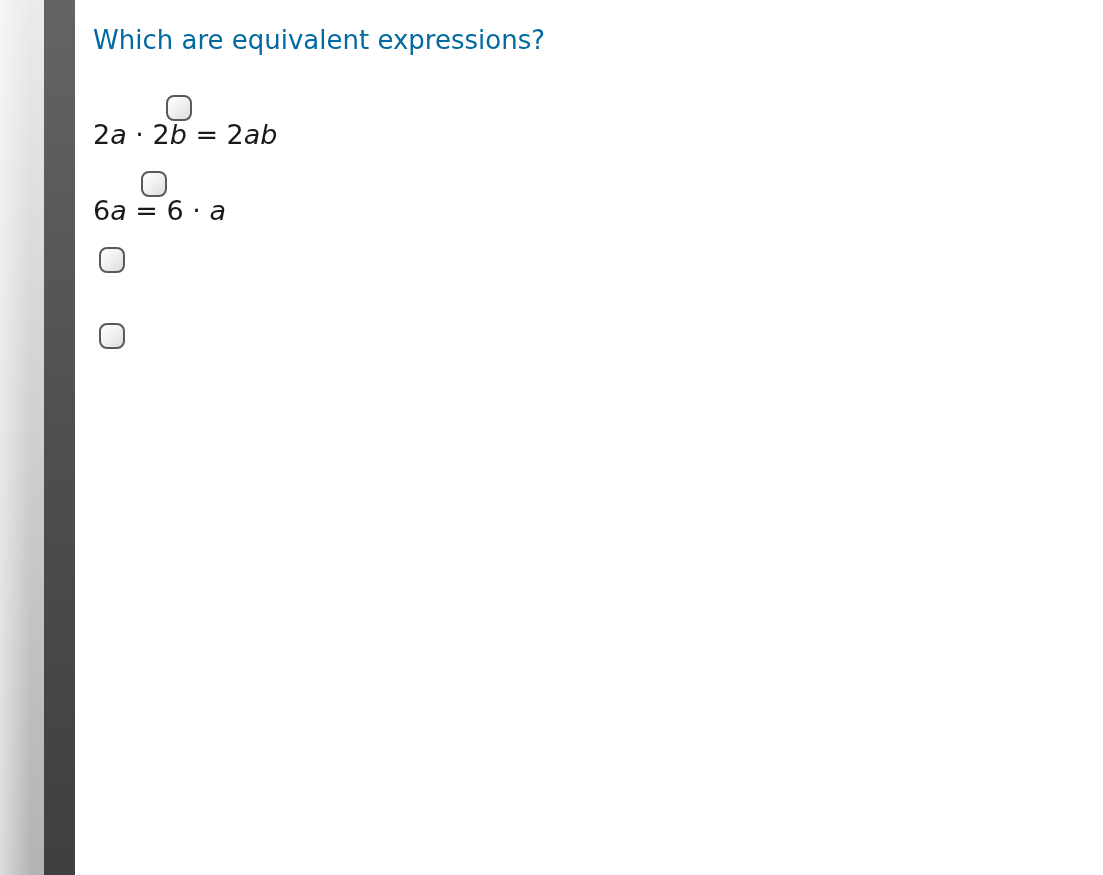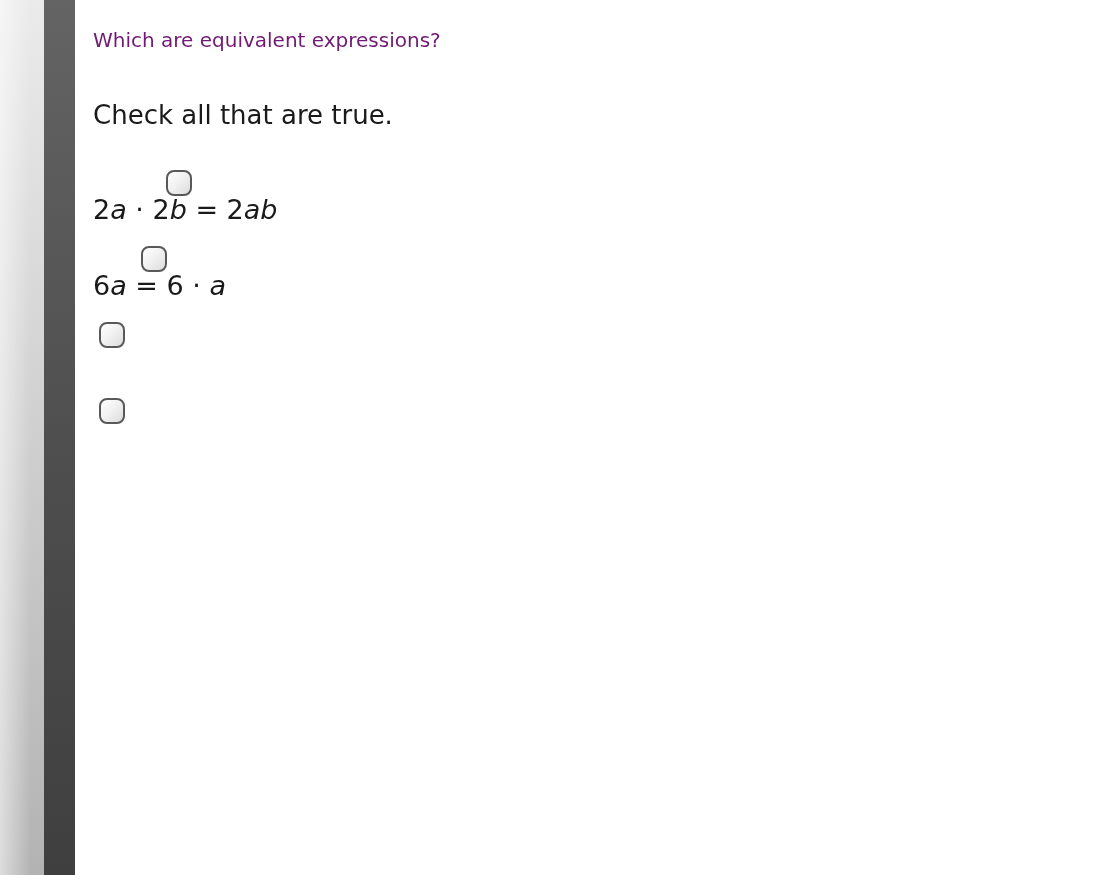--- a/index.html
+++ b/index.html
@@ -35,24 +35,24 @@
   }
   .content {
     position: absolute;
     left: 75px; top: 0; right: 0; bottom: 0;
     background: #ffffff;
     padding: 25px 24px 0 18px;
     box-sizing: border-box;
   }
   .title {
     margin: 0;
-    font-size: 20px;
+    font-size: 26px;
     line-height: 31px;
     font-weight: normal;
-    color: #701a75;
+    color: #0369a1;
   }
   .instruction {
     margin: 44px 0 0 0;
     font-size: 26px;
     line-height: 31px;
     color: #1a1a1a;
   }
   .options {
     margin-top: 39px;
   }
@@ -88,21 +88,20 @@
 </head>
 <body>
 
 <div class="stage">
   <div class="page-edge"></div>
   <div class="dark-bar"></div>
 
   <div class="content">
     <h1 class="title">Which are equivalent expressions?</h1>
 
-    <p class="instruction">Check all that are true.</p>
 
     <div class="options">
   <label class="option-row" aria-label="2a · 2b = 2ab">
     <span class="checkbox" role="checkbox" aria-checked="false"></span>
     <span class="option-label"><span>2</span><span class="var">a</span><span> · </span><span>2</span><span class="var">b</span><span> = </span><span>2</span><span class="var">ab</span></span>
   </label>
 
   <label class="option-row" aria-label="6a = 6 · a">
     <span class="checkbox" role="checkbox" aria-checked="false"></span>
     <span class="option-label"><span>6</span><span class="var">a</span><span> = </span><span>6</span><span> · </span><span class="var">a</span></span>

